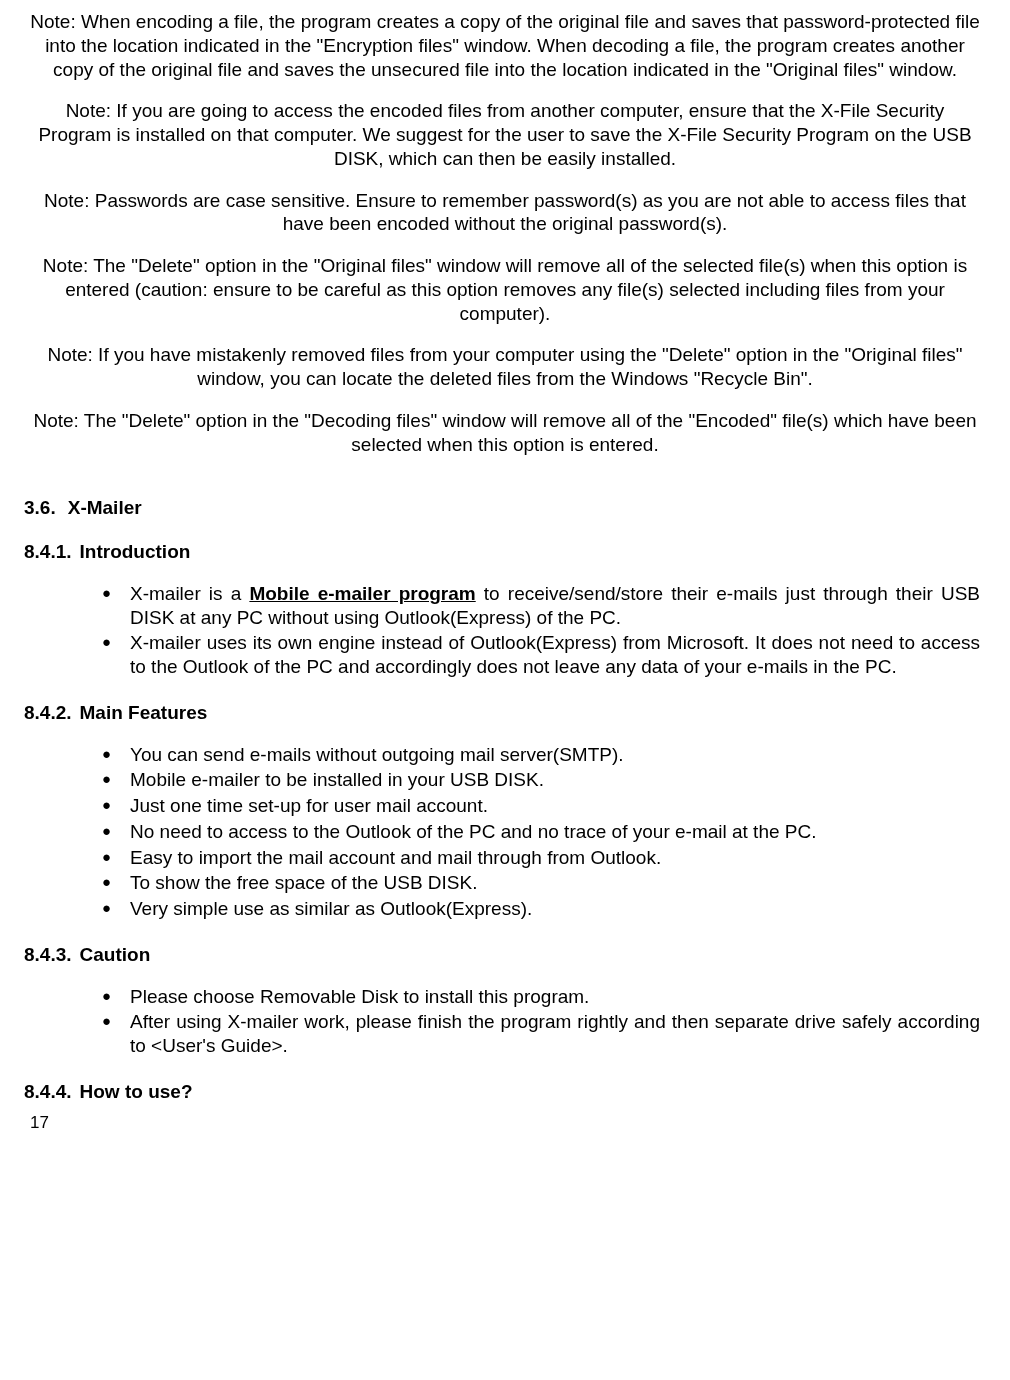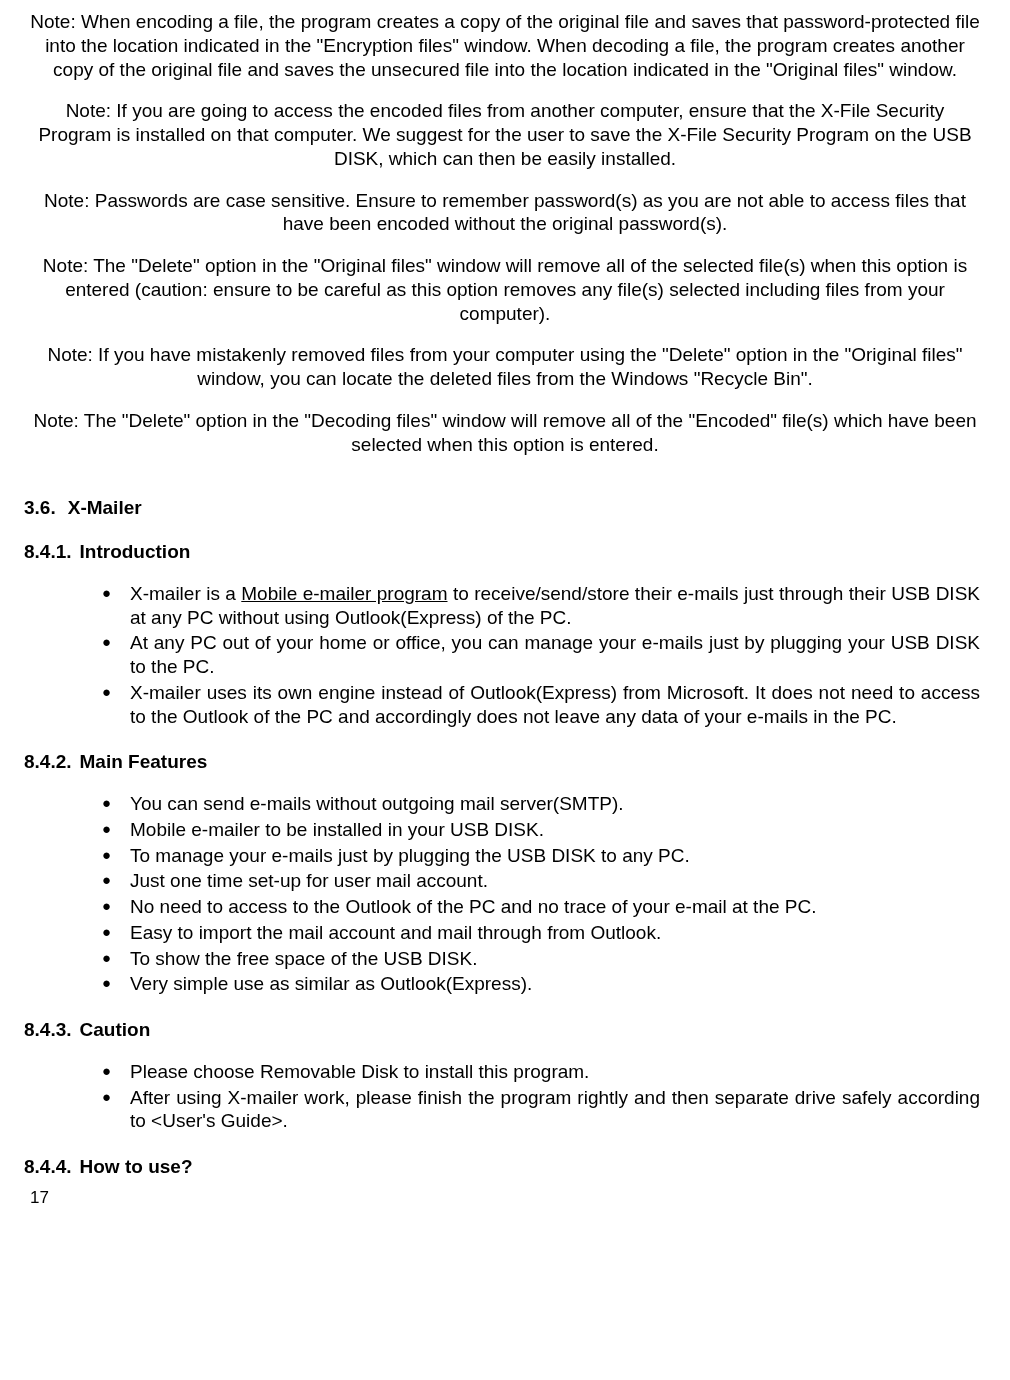--- a/index.html
+++ b/index.html
@@ -57,21 +57,21 @@
       margin-bottom: 2px;
     }
     ul.bullet-list li::before {
       content: "●";
       position: absolute;
       left: -28px;
       font-size: 15px;
       top: 2px;
     }
     .underline-bold {
-      font-weight: normal;
+      font-weight: bold;
       text-decoration: underline;
     }
     .page-number {
       text-align: left;
       font-size: 17px;
       margin-top: 8px;
     }
     .justified {
       text-align: justify;
     }
@@ -103,32 +103,30 @@
 <div class="section-heading">
   <span class="number">3.6.</span><span>X-Mailer</span>
 </div>
 
 <div class="subsection-heading">
   <span class="number">8.4.1.</span><span>Introduction</span>
 </div>
 
 <ul class="bullet-list">
   <li class="justified"><span>X-mailer is a </span><span class="underline-bold">Mobile e-mailer program</span><span> to receive/send/store their e-mails just through their USB DISK at any PC without using Outlook(Express) of the PC.</span></li>
-  <li class="justified">At any PC out of your home or office, you can manage your e-mails just by plugging your USB DISK to the PC.</li>
   <li class="justified">X-mailer uses its own engine instead of Outlook(Express) from Microsoft. It does not need to access to the Outlook of the PC and accordingly does not leave any data of your e-mails in the PC.</li>
 </ul>
 
 <div class="subsection-heading">
   <span class="number">8.4.2.</span><span>Main Features</span>
 </div>
 
 <ul class="bullet-list">
   <li>You can send e-mails without outgoing mail server(SMTP).</li>
   <li>Mobile e-mailer to be installed in your USB DISK.</li>
-  <li>To manage your e-mails just by plugging the USB DISK to any PC.</li>
   <li>Just one time set-up for user mail account.</li>
   <li>No need to access to the Outlook of the PC and no trace of your e-mail at the PC.</li>
   <li>Easy to import the mail account and mail through from Outlook.</li>
   <li>To show the free space of the USB DISK.</li>
   <li>Very simple use as similar as Outlook(Express).</li>
 </ul>
 
 <div class="subsection-heading">
   <span class="number">8.4.3.</span><span>Caution</span>
 </div>

